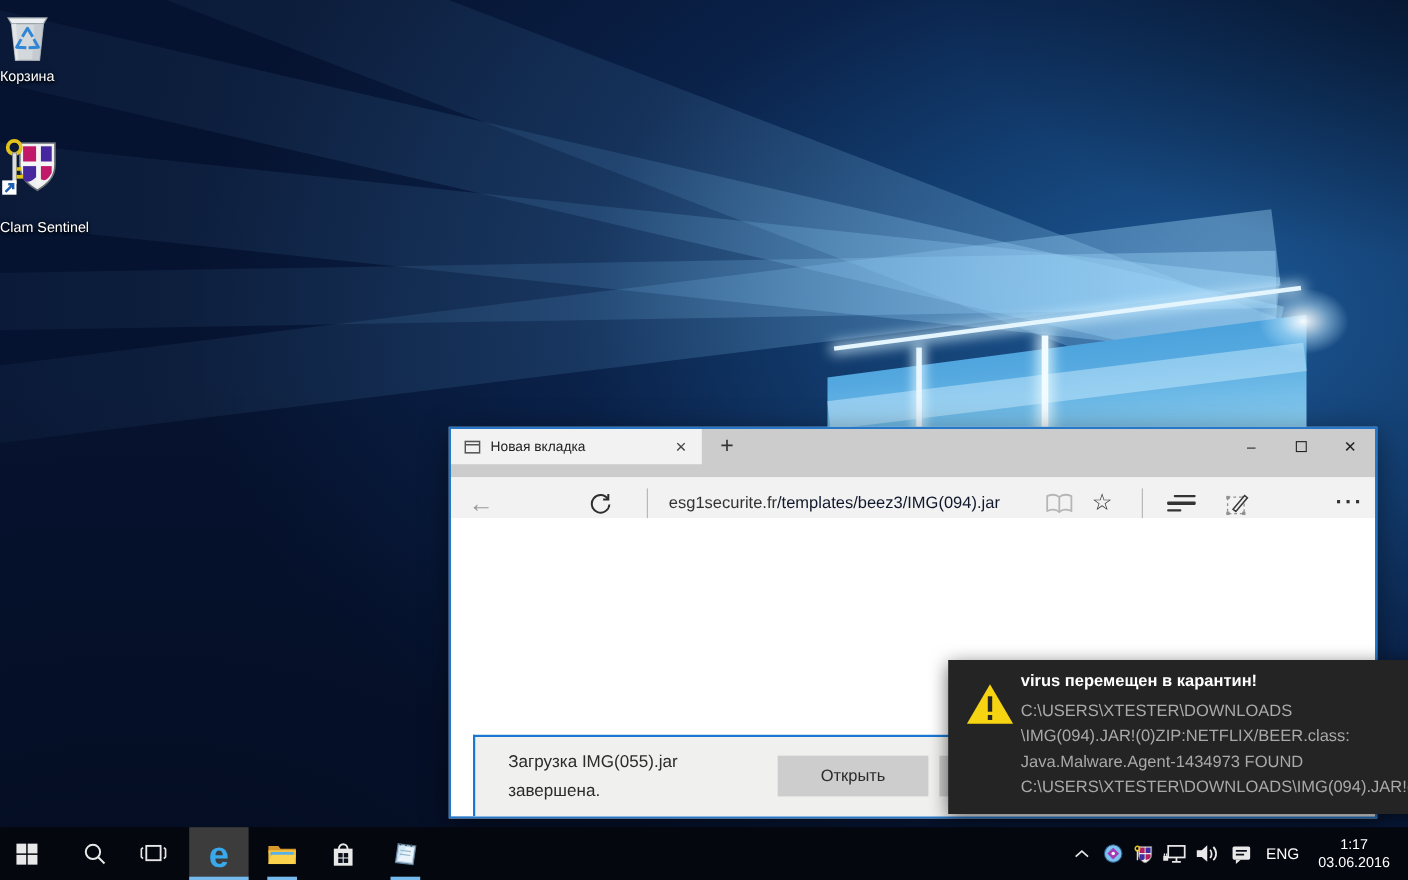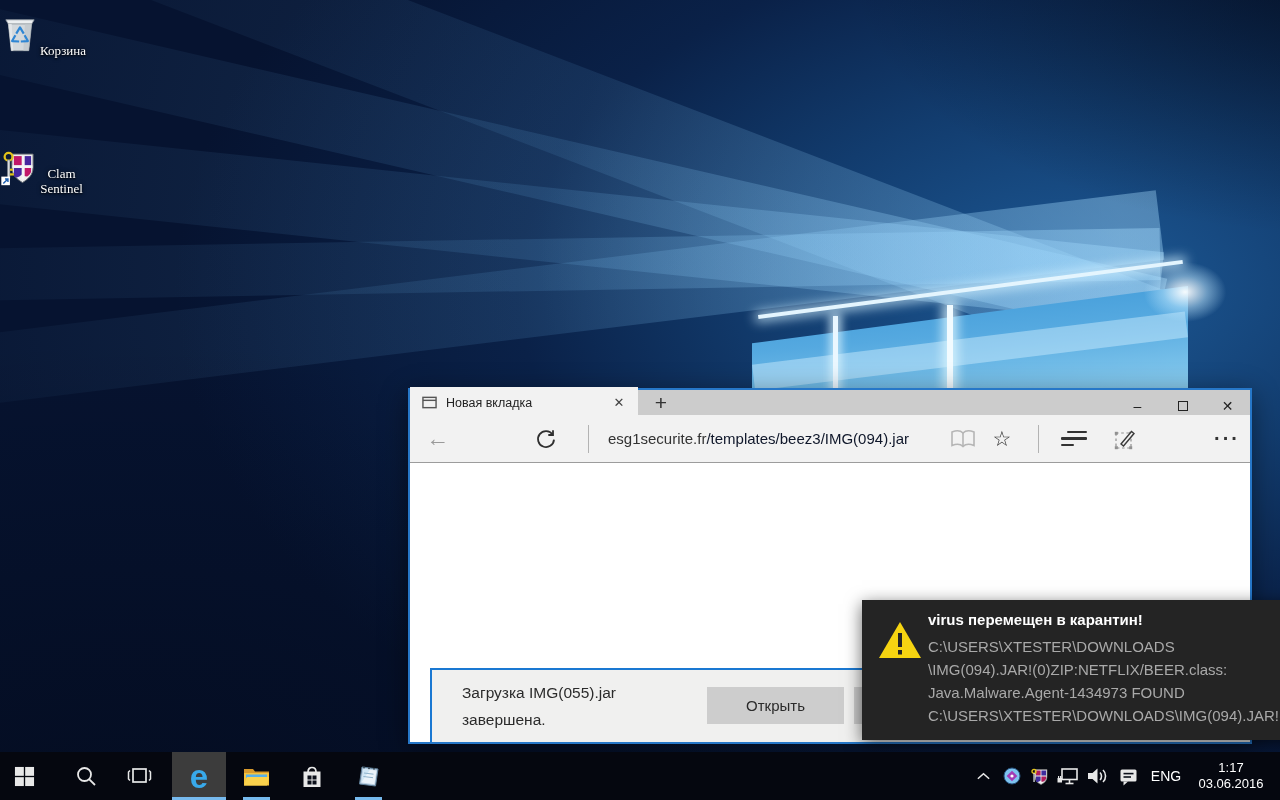--- a/index.html
+++ b/index.html
@@ -30,30 +30,30 @@
       background:#eaf7ff; box-shadow:0 0 10px 3px rgba(220,245,255,.8); }
   .win-vline2 { position:absolute; left:947px; top:305px; width:6px; height:92px;
       background:#f2fbff; box-shadow:0 0 12px 4px rgba(225,248,255,.85); }
   .win-topline { position:absolute; left:758px; top:315px; width:428px; height:4px;
       transform:rotate(-7.4deg); transform-origin:0 0; background:#e4f5fe;
       box-shadow:0 0 12px 3px rgba(210,240,255,.8); }
   .win-corner { position:absolute; left:1130px; top:252px; width:110px; height:80px;
       background:radial-gradient(closest-side, rgba(255,255,255,.95), rgba(190,230,252,.5) 40%, rgba(120,190,240,0) 75%); }
 
   
-  .desk-icon { position:absolute; width:86px; display:flex; flex-direction:row; align-items:flex-end; cursor:default;font-family:Liberation Serif, serif; }
+  .desk-icon { position:absolute; width:86px; display:flex; flex-direction:column; align-items:flex-start; cursor:default; }
   .desk-icon .lbl { margin-top:4px; font-size:13px; color:#fff;
       text-shadow:0 1px 2px rgba(0,0,0,.95), 0 0 4px rgba(0,0,0,.7); text-align:center; line-height:15px; }
   #icon-recycle { left:0; top:10px; }
-  #icon-clam { left:0; top:140px; }
+  #icon-clam { left:0; top:123px;gap:16px; }
 
   
   .edge-window { position:absolute; left:408px; top:388px; width:844px; height:356px;
       border:2px solid #2677c8; background:#fff; box-shadow:0 6px 26px rgba(0,0,0,.45); }
-  .tabbar { position:relative; height:25px; background:#cccccc; display:flex;align-items:center; }
+  .tabbar { position:relative; height:44px; background:#cccccc; display:flex; }
   .tab-active { width:228px; height:32px; background:#f2f2f2; display:flex; align-items:center; padding:0 8px 0 12px; }
   .tab-title { flex:1; font-size:12.5px; color:#222; margin-left:9px; white-space:nowrap; overflow:hidden; }
   .tab-close { width:22px; text-align:center; font-size:13px; color:#444; cursor:default; }
   .newtab-btn { width:46px; height:32px; display:flex; align-items:center; justify-content:center;
       font-size:21px; font-weight:300; color:#333; }
   .win-controls { position:absolute; right:0; top:0; height:32px; display:flex; }
   .win-btn { width:45px; height:32px; display:flex; align-items:center; justify-content:center;
       font-size:14px; color:#222; }
   .max-box { width:10px; height:10px; border:1.4px solid #222; }
   .toolbar { position:relative; height:48px; background:#f2f2f2; border-bottom:1px solid #9c9c9c;

